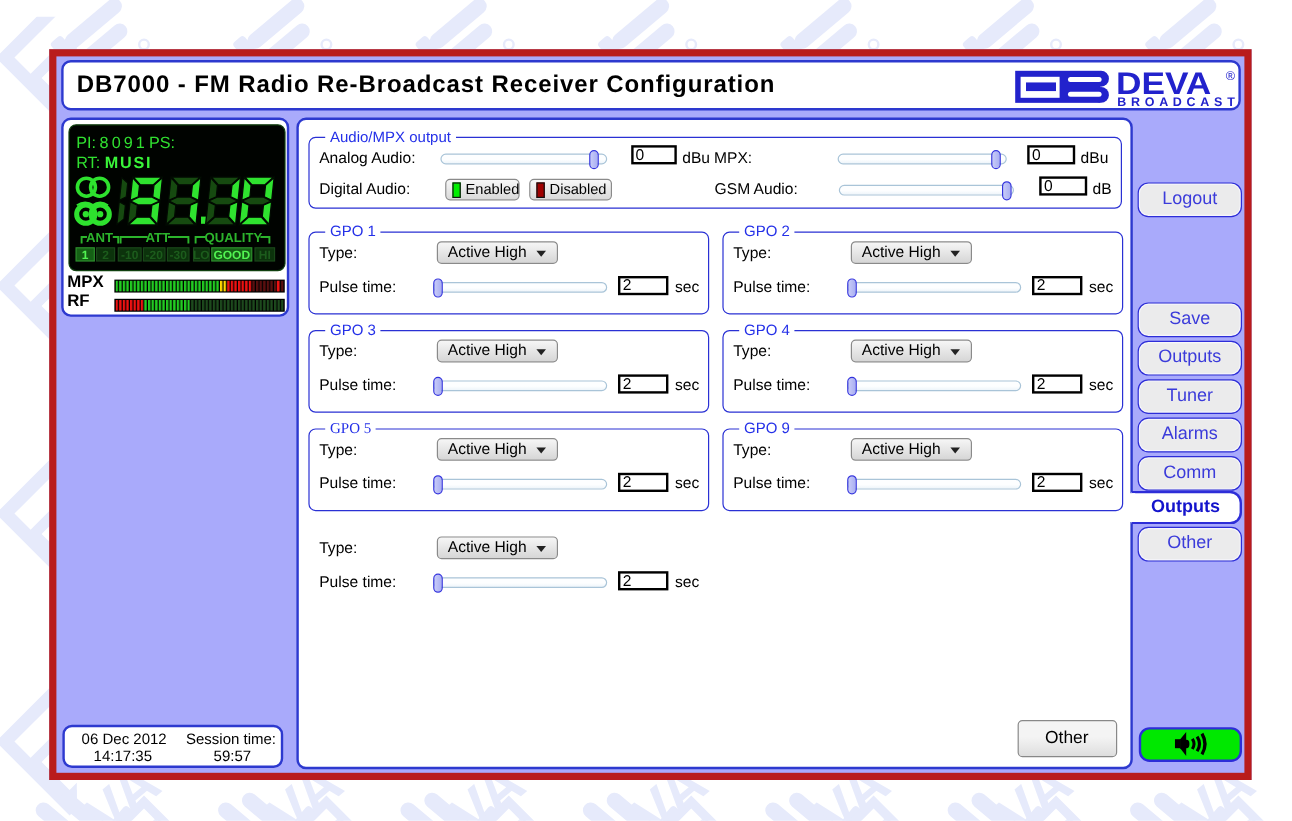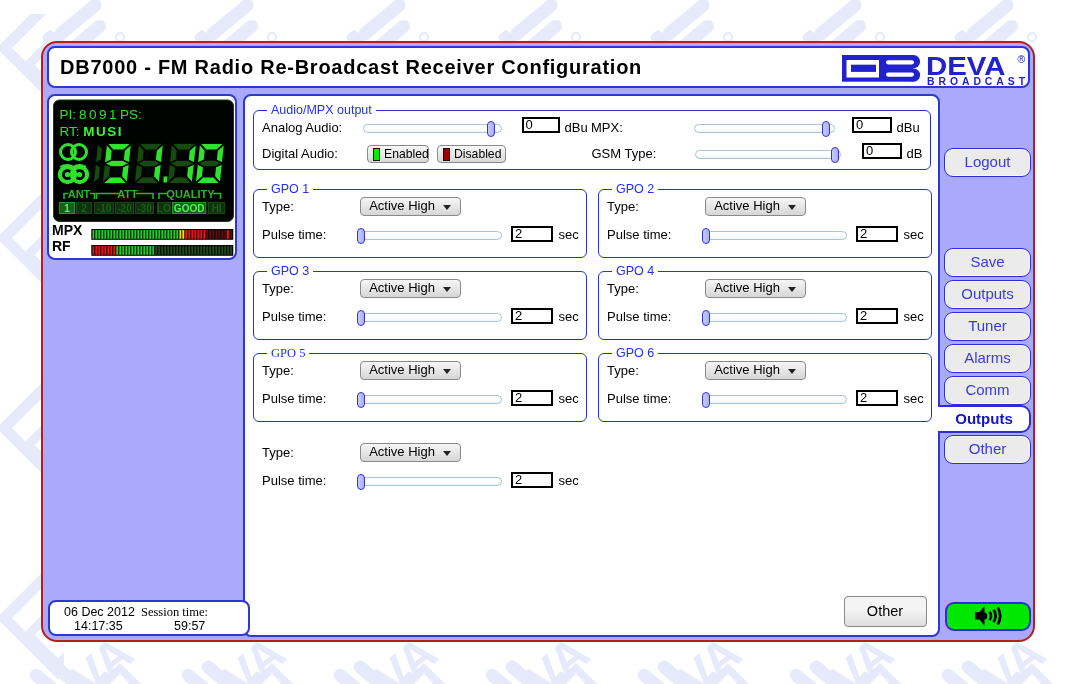--- a/index.html
+++ b/index.html
@@ -1,23 +1,23 @@
 <!DOCTYPE html>
 <html><head>
 <meta charset="utf-8">
 <style>
 html,body{margin:0;padding:0;}
 body{width:1077px;height:684px;overflow:hidden;background:#ffffff;font-family:"Liberation Sans",sans-serif;position:relative;}
-#frame{position:absolute;left:41px;top:41px;width:990px;height:597px;background:#a9aafb;border:2px solid #b91c1c;border-radius:16px;}
+#frame{position:absolute;left:41px;top:41px;width:990px;height:597px;background:#a9aafb;border:6px solid #b91c1c;border-radius:0;}
 .wpanel{position:absolute;background:#ffffff;border:2px solid #2d39cf;border-radius:8px;box-sizing:border-box;}
 #titlebar{left:4px;top:3px;width:983px;height:42px;}
 #title{position:absolute;left:11px;top:8px;font-size:20px;letter-spacing:0.75px;font-weight:bold;color:#000;white-space:nowrap;}
 #lcdpanel{left:4px;top:51px;width:190px;height:166px;}
 #mainpanel{left:200px;top:51px;width:697px;height:543px;}
-#datebox{left:5px;top:557px;width:202px;height:36px;font-size:12.5px;color:#000;}
+#datebox{left:5px;top:557px;width:184px;height:36px;font-size:12.5px;color:#000;}
 .dline{position:absolute;white-space:nowrap;}
 .sbtn{position:absolute;left:901px;width:87px;height:29px;background:#ebebec;border:1.5px solid #2d2dd8;border-radius:9px;box-sizing:border-box;color:#3b3bda;font-size:15px;text-align:center;line-height:25px;box-shadow:inset 0 0 0 1px #f6f6fb;}
 #tabout{position:absolute;left:896px;top:361.5px;width:92px;height:28px;background:#fff;border:2px solid #2d2dd8;border-left:none;border-radius:0 10px 10px 0;box-sizing:border-box;color:#1414cc;font-weight:bold;font-size:15px;text-align:center;line-height:24px;}
 #tabcover{position:absolute;left:893px;top:363.5px;width:6px;height:24px;background:#fff;}
 #greenbtn{position:absolute;left:902px;top:559px;width:86px;height:28.5px;background:#00e800;border:2px solid #2d2dd8;border-radius:9px;box-sizing:border-box;text-align:center;}
 .fs{position:absolute;border:1px solid #2a31d4;border-radius:6px;}
 .lg{position:absolute;top:-9px;left:13px;background:#fff;padding:0 4px;font-size:12.5px;color:#2430e8;white-space:nowrap;line-height:17px;}
 .lbl{position:absolute;font-size:13px;color:#000;white-space:nowrap;}
 .track{position:absolute;height:9px;border:1px solid #a9c4d8;border-radius:5px;background:linear-gradient(#fdfeff 55%,#eef5fa);box-sizing:border-box;}
 .thumb{position:absolute;width:8px;height:16px;border:1.5px solid #3232dd;border-radius:4.5px;background:linear-gradient(90deg,#c8ccf8,#a9aef2);box-sizing:border-box;}
@@ -319,21 +319,21 @@
       <div class="lbl" style="left:651.5px;top:23.5px;">dBu</div>
       <div class="lbl" style="left:17px;top:49.5px;">Digital Audio:</div>
       <div class="gbtn" style="left:122px;top:48.5px;width:62px;">
         <span class="led" style="background:#00ee00;"></span>
         <span style="position:absolute;left:16px;top:1.5px;">Enabled</span>
       </div>
       <div class="gbtn" style="left:192px;top:48.5px;width:69px;">
         <span class="led" style="background:#a00000;"></span>
         <span style="position:absolute;left:16px;top:1.5px;">Disabled</span>
       </div>
-      <div class="lbl" style="left:346.5px;top:49.5px;">GSM Type:</div>
+      <div class="lbl" style="left:346.5px;top:49.5px;">GSM Audio:</div>
       <div class="track" style="left:450px;top:53.5px;width:145.5px;"></div>
       <div class="thumb" style="left:585.7px;top:50.5px;"></div>
       <div class="inp" style="left:617px;top:47px;width:39.5px;">0</div>
       <div class="lbl" style="left:661.5px;top:49.5px;text-align:right;">dB</div>
       <div class="fs" style="left:8px;top:93px;width:332px;height:67px;">
         <div class="lg">GPO 1</div>
       </div>
       <div class="lbl" style="left:17px;top:102.5px;">Type:</div>
       <div class="drop" style="left:114.5px;top:101px;">Active High<span class="arr"></span></div>
       <div class="lbl" style="left:17px;top:130.5px;">Pulse time:</div>
@@ -375,41 +375,41 @@
         <div class="lg">GPO 5</div>
       </div>
       <div class="lbl" style="left:17px;top:266.5px;">Type:</div>
       <div class="drop" style="left:114.5px;top:265px;">Active High<span class="arr"></span></div>
       <div class="lbl" style="left:17px;top:294.5px;">Pulse time:</div>
       <div class="track" style="left:112px;top:299px;width:144.5px;"></div>
       <div class="thumb" style="left:112px;top:296px;"></div>
       <div class="inp" style="left:266px;top:294px;width:41.5px;">2</div>
       <div class="lbl" style="left:313.5px;top:294.5px;">sec</div>
       <div class="fs" style="left:353px;top:257px;width:332px;height:67px;">
-        <div class="lg">GPO 6</div>
+        <div class="lg">GPO 9</div>
       </div>
       <div class="lbl" style="left:362px;top:266.5px;">Type:</div>
       <div class="drop" style="left:459.5px;top:265px;">Active High<span class="arr"></span></div>
       <div class="lbl" style="left:362px;top:294.5px;">Pulse time:</div>
       <div class="track" style="left:457px;top:299px;width:144.5px;"></div>
       <div class="thumb" style="left:457px;top:296px;"></div>
       <div class="inp" style="left:611px;top:294px;width:41.5px;">2</div>
       <div class="lbl" style="left:658.5px;top:294.5px;">sec</div>
       <div class="lbl" style="left:17px;top:348.5px;">Type:</div>
       <div class="drop" style="left:114.5px;top:347px;">Active High<span class="arr"></span></div>
       <div class="lbl" style="left:17px;top:376.5px;">Pulse time:</div>
       <div class="track" style="left:112px;top:381px;width:144.5px;"></div>
       <div class="thumb" style="left:112px;top:378px;"></div>
       <div class="inp" style="left:266px;top:376px;width:41.5px;">2</div>
       <div class="lbl" style="left:313.5px;top:376.5px;">sec</div>
       <div id="savebtn">Other</div>
     </div>
 <div class="wpanel" id="datebox">
 <div class="dline" style="left:14px;top:3px;">06 Dec 2012</div>
-<div class="dline" style="left:91px;top:3px;font-family:Liberation Serif, serif;">Session time:</div>
+<div class="dline" style="left:101px;top:3px;">Session time:</div>
 <div class="dline" style="left:24px;top:17px;">14:17:35</div>
 <div class="dline" style="left:124px;top:17px;">59:57</div>
 </div>
 <div class="sbtn" style="top:58px;margin-top:47px;">Logout</div>
 <div class="sbtn" style="top:205px;">Save</div>
 <div class="sbtn" style="top:237px;">Outputs</div>
 <div class="sbtn" style="top:269px;">Tuner</div>
 <div class="sbtn" style="top:301px;">Alarms</div>
 <div class="sbtn" style="top:333px;">Comm</div>
 <div id="tabout">Outputs</div>

